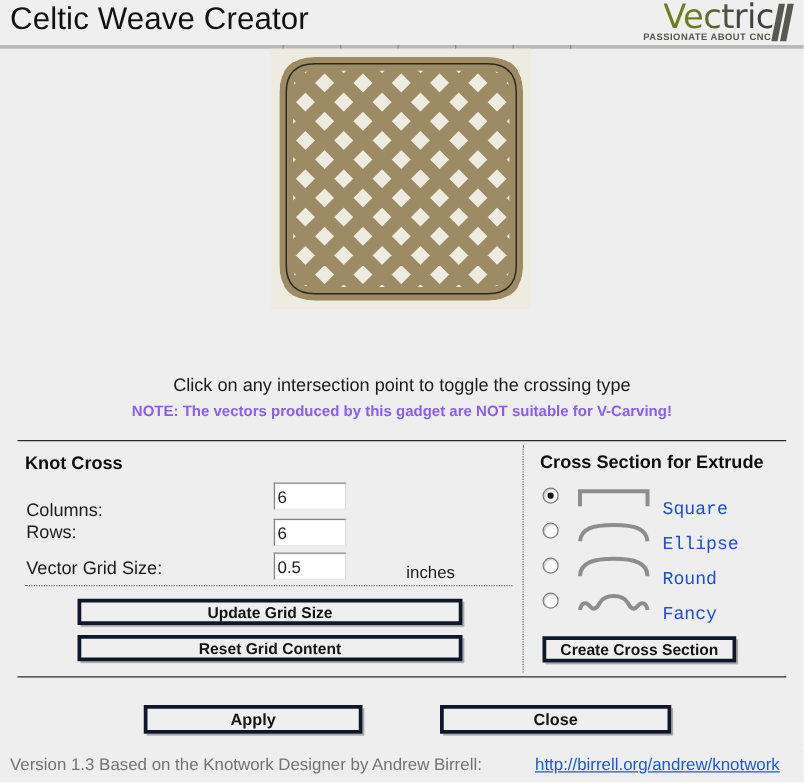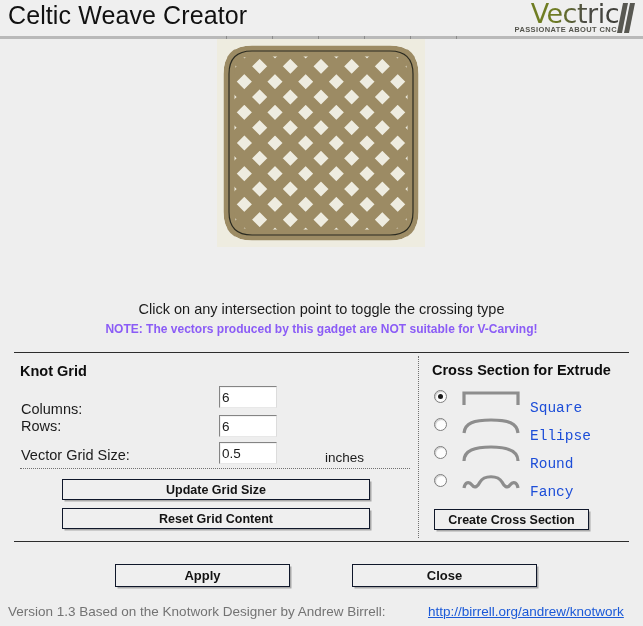--- a/index.html
+++ b/index.html
@@ -171,21 +171,21 @@
     outline: none;
   }
   #in-columns { left: 219px; top: 386px; width: 58px; }
   #in-rows    { left: 219px; top: 415px; width: 58px; }
   #in-grid    { left: 219px; top: 442px; width: 58px; }
 
   .btn {
     position: absolute;
     box-sizing: border-box;
     background: #efefef;
-    border: 1px solid #0f172a;
+    border: 3px solid #0f172a;
     box-shadow: 2px 2px 0 -0.5px #a8a8a8;
     font-family: "Liberation Sans", sans-serif;
     font-size: 12.5px;
     font-weight: bold;
     color: #131313;
     text-align: center;
     cursor: pointer;
     padding: 0;
   }
   #btn-update  { left: 62px;  top: 479px; width: 308px; height: 21px; }
@@ -310,21 +310,21 @@
   </div>
 
   <div id="instruction">Click on any intersection point to toggle the crossing type</div>
   <div id="note">NOTE: The vectors produced by this gadget are NOT suitable for V-Carving!</div>
 
   <div id="sep-top"></div>
   <div id="sep-vertical"></div>
   <div id="sep-knot-dotted"></div>
   <div id="sep-bottom"></div>
 
-  <div class="panel-title" id="knot-title">Knot Grid</div>
+  <div class="panel-title" id="knot-title">Knot Cross</div>
 
   <div class="field-label" id="lbl-columns">Columns:</div>
   <input class="text-input" id="in-columns" type="text" value="6" style="">
 
   <div class="field-label" id="lbl-rows">Rows:</div>
   <input class="text-input" id="in-rows" type="text" value="6" style="">
 
   <div class="field-label" id="lbl-grid">Vector Grid Size:</div>
   <input class="text-input" id="in-grid" type="text" value="0.5" style="">
   <div class="field-label" id="lbl-inches">inches</div>

